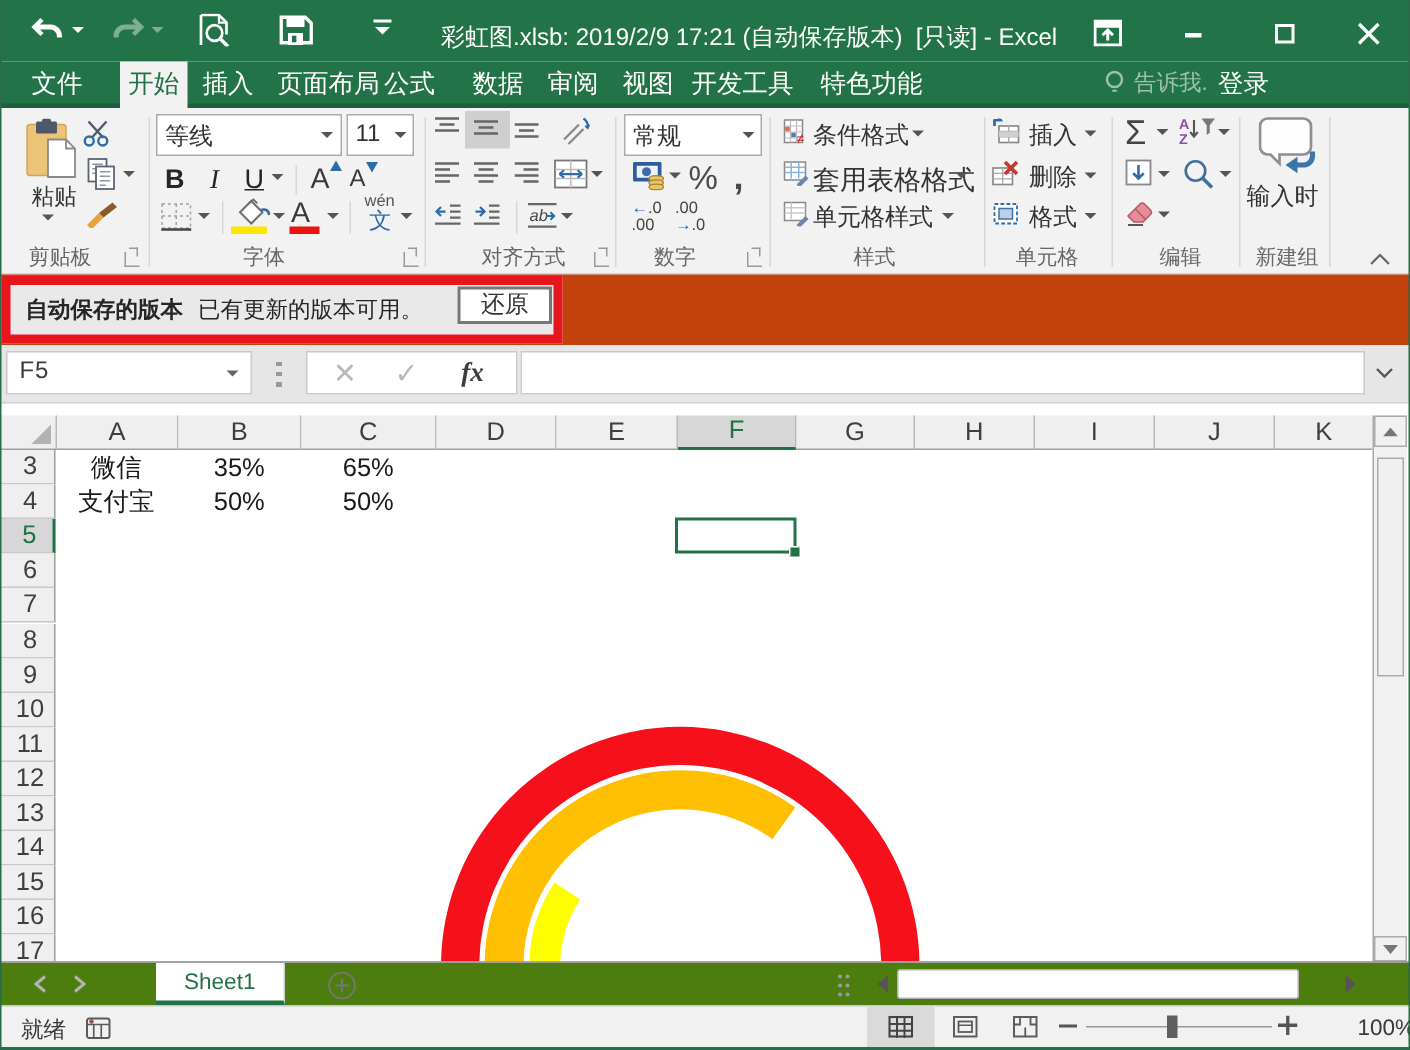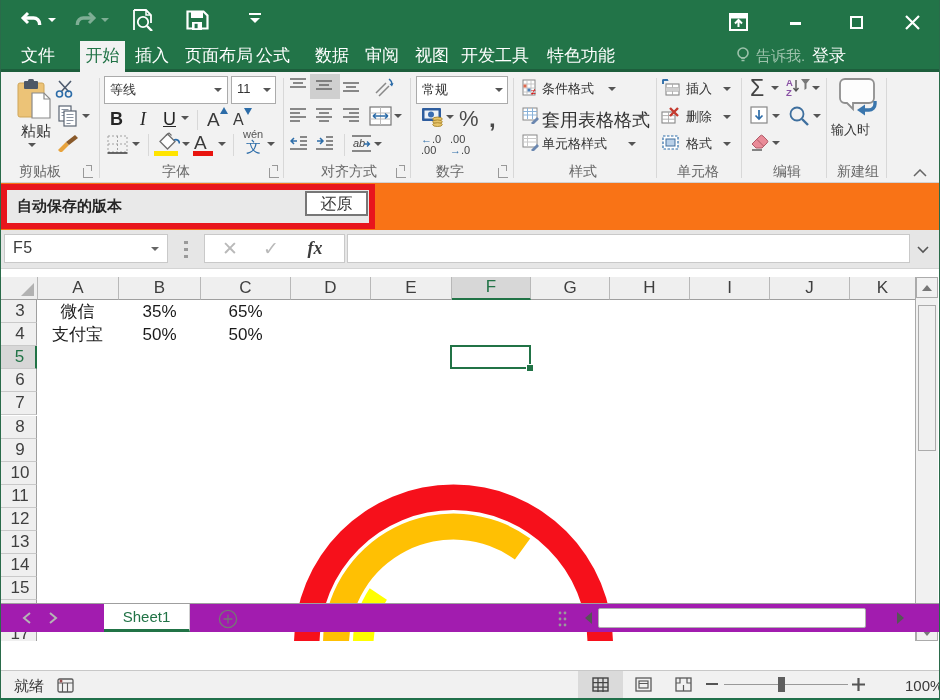--- a/index.html
+++ b/index.html
@@ -9,32 +9,32 @@
 #titlebar{left:0;top:0;width:940px;height:41px;background:#227448}
 #tabrow{left:0;top:41px;width:940px;height:31px;background:#227448}
 #tabline{left:0;top:69px;width:940px;height:3px;background:#1d5e3c}
 .tab{position:absolute;top:0;height:31px;color:#fff;font-size:17px;line-height:30px;white-space:nowrap}
 #ribbon{left:0;top:72px;width:940px;height:111px;background:#f2f2f2;border-bottom:1px solid #d2d2d2}
 .gsep{position:absolute;top:6px;height:100px;width:1px;background:#d8d8d8}
 .glabel{position:absolute;top:91px;font-size:14px;color:#676767;white-space:nowrap}
 .launcher{position:absolute;width:10px;height:10px;border-left:1px solid #999;border-bottom:1px solid #999}
 .launcher:after{content:"";position:absolute;left:2px;top:-3px;width:5px;height:5px;border-right:1px solid #999;border-top:1px solid #999}
 .dar{width:0;height:0;border-left:4px solid transparent;border-right:4px solid transparent;border-top:4px solid #555;position:absolute}
-.rtxt{position:absolute;font-size:13px;color:#333;white-space:nowrap}
+.rtxt{position:absolute;font-size:16px;color:#333;white-space:nowrap}
 .combo{position:absolute;background:#fff;border:1px solid #ababab}
-#msgbar{left:0;top:183px;width:940px;height:47px;background:#f97316}
+#msgbar{left:0;top:183px;width:940px;height:47px;background:#c2410c}
 #banner{position:absolute;left:1px;top:1px;width:374px;height:45px;border:6px solid #e8151d;background:#e9e9e9}
 #fbar{left:0;top:230px;width:940px;height:39px;background:#e6e6e6;border-bottom:1px solid #d4d4d4}
 #hdr{left:0;top:277px;width:940px;height:23px}
 .hc{position:absolute;top:0;height:23px;background:#efefef;border-right:1px solid #b8b8b8;border-bottom:1px solid #9f9f9f;color:#3f3f3f;font-size:17px;text-align:center;line-height:22px}
 #sheet{left:0;top:300px;width:915px;height:341px;background:#fff;overflow:hidden}
 .rh{position:absolute;left:0;width:37px;height:23px;background:#efefef;border-right:1px solid #9f9f9f;border-bottom:1px solid #c9c9c9;color:#3f3f3f;font-size:17px;text-align:center;padding-left:4px;line-height:21px}
 .cell{position:absolute;font-size:17px;color:#1a1a1a;white-space:nowrap;transform:translateX(-50%)}
 #vscroll{left:915px;top:277px;width:23px;height:364px;background:#f1f1f1;border-left:1px solid #aaa}
-#tabbar{left:0;top:603px;width:940px;height:29px;background:#a21caf;border-top:1px solid #9f9f9f}
+#tabbar{left:0;top:641px;width:940px;height:29px;background:#4d7c0f;border-top:1px solid #9f9f9f}
 #statusbar{left:0;top:670px;width:940px;height:28px;background:#f1f1f1;border-top:1px solid #c8c8c8;font-size:15px;color:#3a3a3a}
 #winborder{left:0;top:0;width:940px;height:700px;border-left:1px solid #2a6b4a;border-right:1px solid #2a6b4a;border-bottom:2px solid #21714b;pointer-events:none;z-index:99}
 </style></head>
 <body>
 <div class="ab" id="titlebar">
   <svg class="ab" style="left:20px;top:11px" width="24" height="18" viewBox="0 0 24 18">
       <path d="M8 2 L3 7 L8 12" stroke="#fff" stroke-width="3" fill="none"></path>
       <path d="M3.6 7 h10 a6 6 0 0 1 6 6 v1" stroke="#fff" stroke-width="3.4" fill="none"></path>
     </svg>
   <div class="dar" style="left:48px;top:18px;border-top-color:#fff"></div>
@@ -51,20 +51,21 @@
       <path d="M15 17 L20 22" stroke="#fff" stroke-width="2.4"></path>
     </svg>
   <svg class="ab" style="left:186px;top:10px" width="23" height="20" viewBox="0 0 23 20">
       <path d="M1.5 1.5 h16 l4 4 v13 h-20 Z" stroke="#fff" stroke-width="2.2" fill="none"></path>
       <rect x="5" y="1.5" width="12" height="6.5" fill="#fff"></rect>
       <rect x="6" y="12" width="10" height="8" fill="#fff"></rect>
       <rect x="8.6" y="13.8" width="3" height="4.4" fill="#21714b"></rect>
     </svg>
   <div class="ab" style="left:249px;top:13px;width:12px;height:2px;background:#fff"></div>
   <div class="dar" style="left:250px;top:18px;border-top-color:#fff;border-left-width:5px;border-right-width:5px;border-top-width:5px"></div>
+  <div class="ab" style="left:294px;top:15px;width:420px;font-size:16px;color:#fff;white-space:nowrap">彩虹图.xlsb: 2019/2/9 17:21 (自动保存版本)&nbsp; [只读] - Excel</div>
   <svg class="ab" style="left:729px;top:13px" width="19" height="18" viewBox="0 0 19 18">
       <rect x="1" y="1" width="17" height="16" stroke="#fff" stroke-width="2" fill="none"></rect>
       <rect x="1" y="1" width="17" height="4.5" fill="#fff"></rect>
       <path d="M9.5 14 v-6 M6 10.5 L9.5 7 L13 10.5" stroke="#fff" stroke-width="2" fill="none"></path>
     </svg>
   <div class="ab" style="left:790px;top:22px;width:11px;height:2.5px;background:#fff"></div>
   <div class="ab" style="left:850px;top:16px;width:13px;height:13px;border:2px solid #fff"></div>
   <svg class="ab" style="left:904px;top:14px" width="17" height="17" viewBox="0 0 17 17">
       <path d="M2 2 L15 15 M15 2 L2 15" stroke="#fff" stroke-width="2.2"></path>
     </svg>
@@ -317,20 +318,21 @@
     </svg>
   <div class="rtxt" style="left:831px;top:49px">输入时</div>
   <div class="glabel" style="left:828px;width:60px;text-align:center">新建组</div>
   <svg class="ab" style="left:913px;top:97px" width="14" height="8">
       <path d="M1 7 L7 1 L13 7" stroke="#666" stroke-width="1.5" fill="none"></path>
     </svg>
 </div>
 <div class="ab" id="msgbar">
   <div id="banner">
     <span style="position:absolute;left:10px;top:7px;font-size:15px;font-weight:bold;color:#262626">自动保存的版本</span>
+    <span style="position:absolute;left:125px;top:7px;font-size:15px;color:#262626">已有更新的版本可用。</span>
     <div style="position:absolute;left:298px;top:1px;width:63px;height:25px;background:#fff;border:2px solid #777;text-align:center;font-size:16px;line-height:21px;color:#333">还原</div>
   </div>
 </div>
 <div class="ab" id="fbar">
   <div class="ab" style="left:4px;top:4px;width:164px;height:29px;background:#fff;border:1px solid #c9c9c9"></div>
   <div class="ab" style="left:13px;top:9px;font-size:16px;color:#3c3c3c;letter-spacing:.5px">F5</div>
   <div class="dar" style="left:151px;top:17px;border-top-color:#666"></div>
   <div class="ab" style="left:184px;top:11px;width:4px;height:18px;background:repeating-linear-gradient(#9a9a9a 0 3px,transparent 3px 7px)"></div>
   <div class="ab" style="left:204px;top:4px;width:141px;height:29px;background:#fff;border:1px solid #c9c9c9"></div>
   <div class="ab ctr" style="left:215px;top:4px;width:30px;height:29px;color:#b9b9b9;font-size:19px">✕</div>

